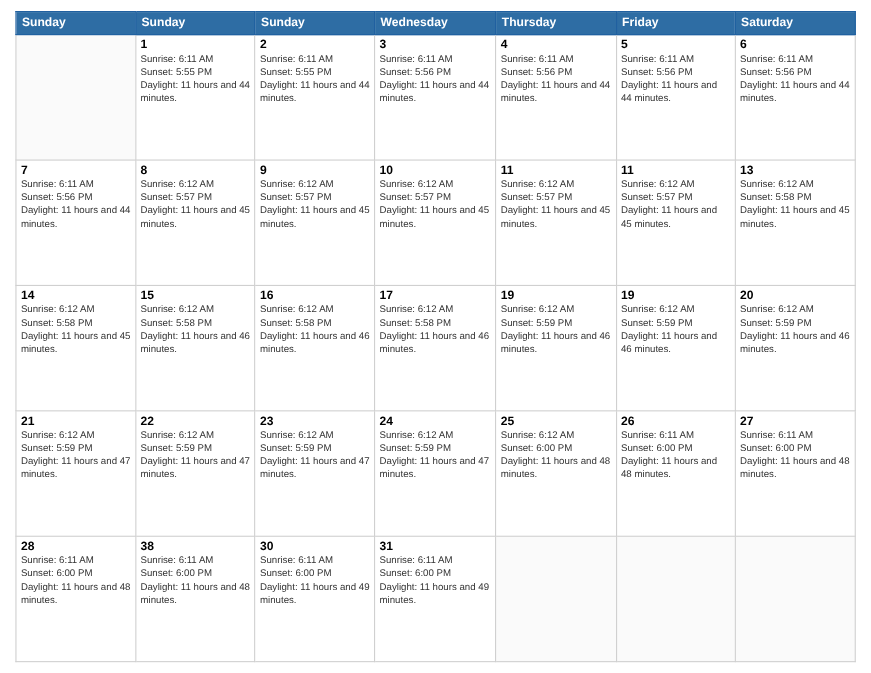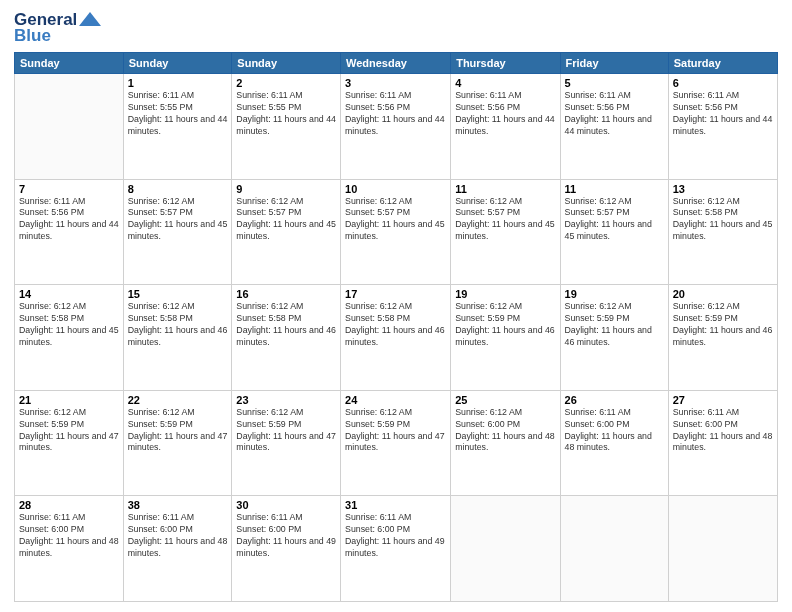--- a/index.html
+++ b/index.html
@@ -74,37 +74,20 @@
       line-height: 1.35;
     }
     .empty-cell {
       background: #fafafa;
     }
   </style>
 </head>
 <body>
 
 <div class="page">
-  <div class="header">
-    <div class="logo">
-    <div style="display:flex;flex-direction:column;align-items:flex-start;">
-      <div style="display:flex;align-items:center;">
-        <span style="font-size:17px;font-weight:bold;color:#1a3a6b;">General</span>
-        <svg width="22" height="14" viewBox="0 0 22 14" style="margin-left:2px;margin-top:-2px;">
-          <polygon points="0,14 11,0 22,14" fill="#3a7cc1"></polygon>
-        </svg>
-      </div>
-      <span style="font-size:17px;font-weight:bold;color:#3a7cc1;margin-top:-4px;">Blue</span>
-    </div>
-  </div>
-    <div class="title-area">
-      <div class="calendar-title"></div>
-      <div class="calendar-subtitle"></div>
-    </div>
-  </div>
 
   <table class="calendar">
     <thead>
       <tr>
       <th>Sunday</th>
           <th>Sunday</th>
           <th>Sunday</th>
           <th>Wednesday</th>
           <th>Thursday</th>
           <th>Friday</th>

